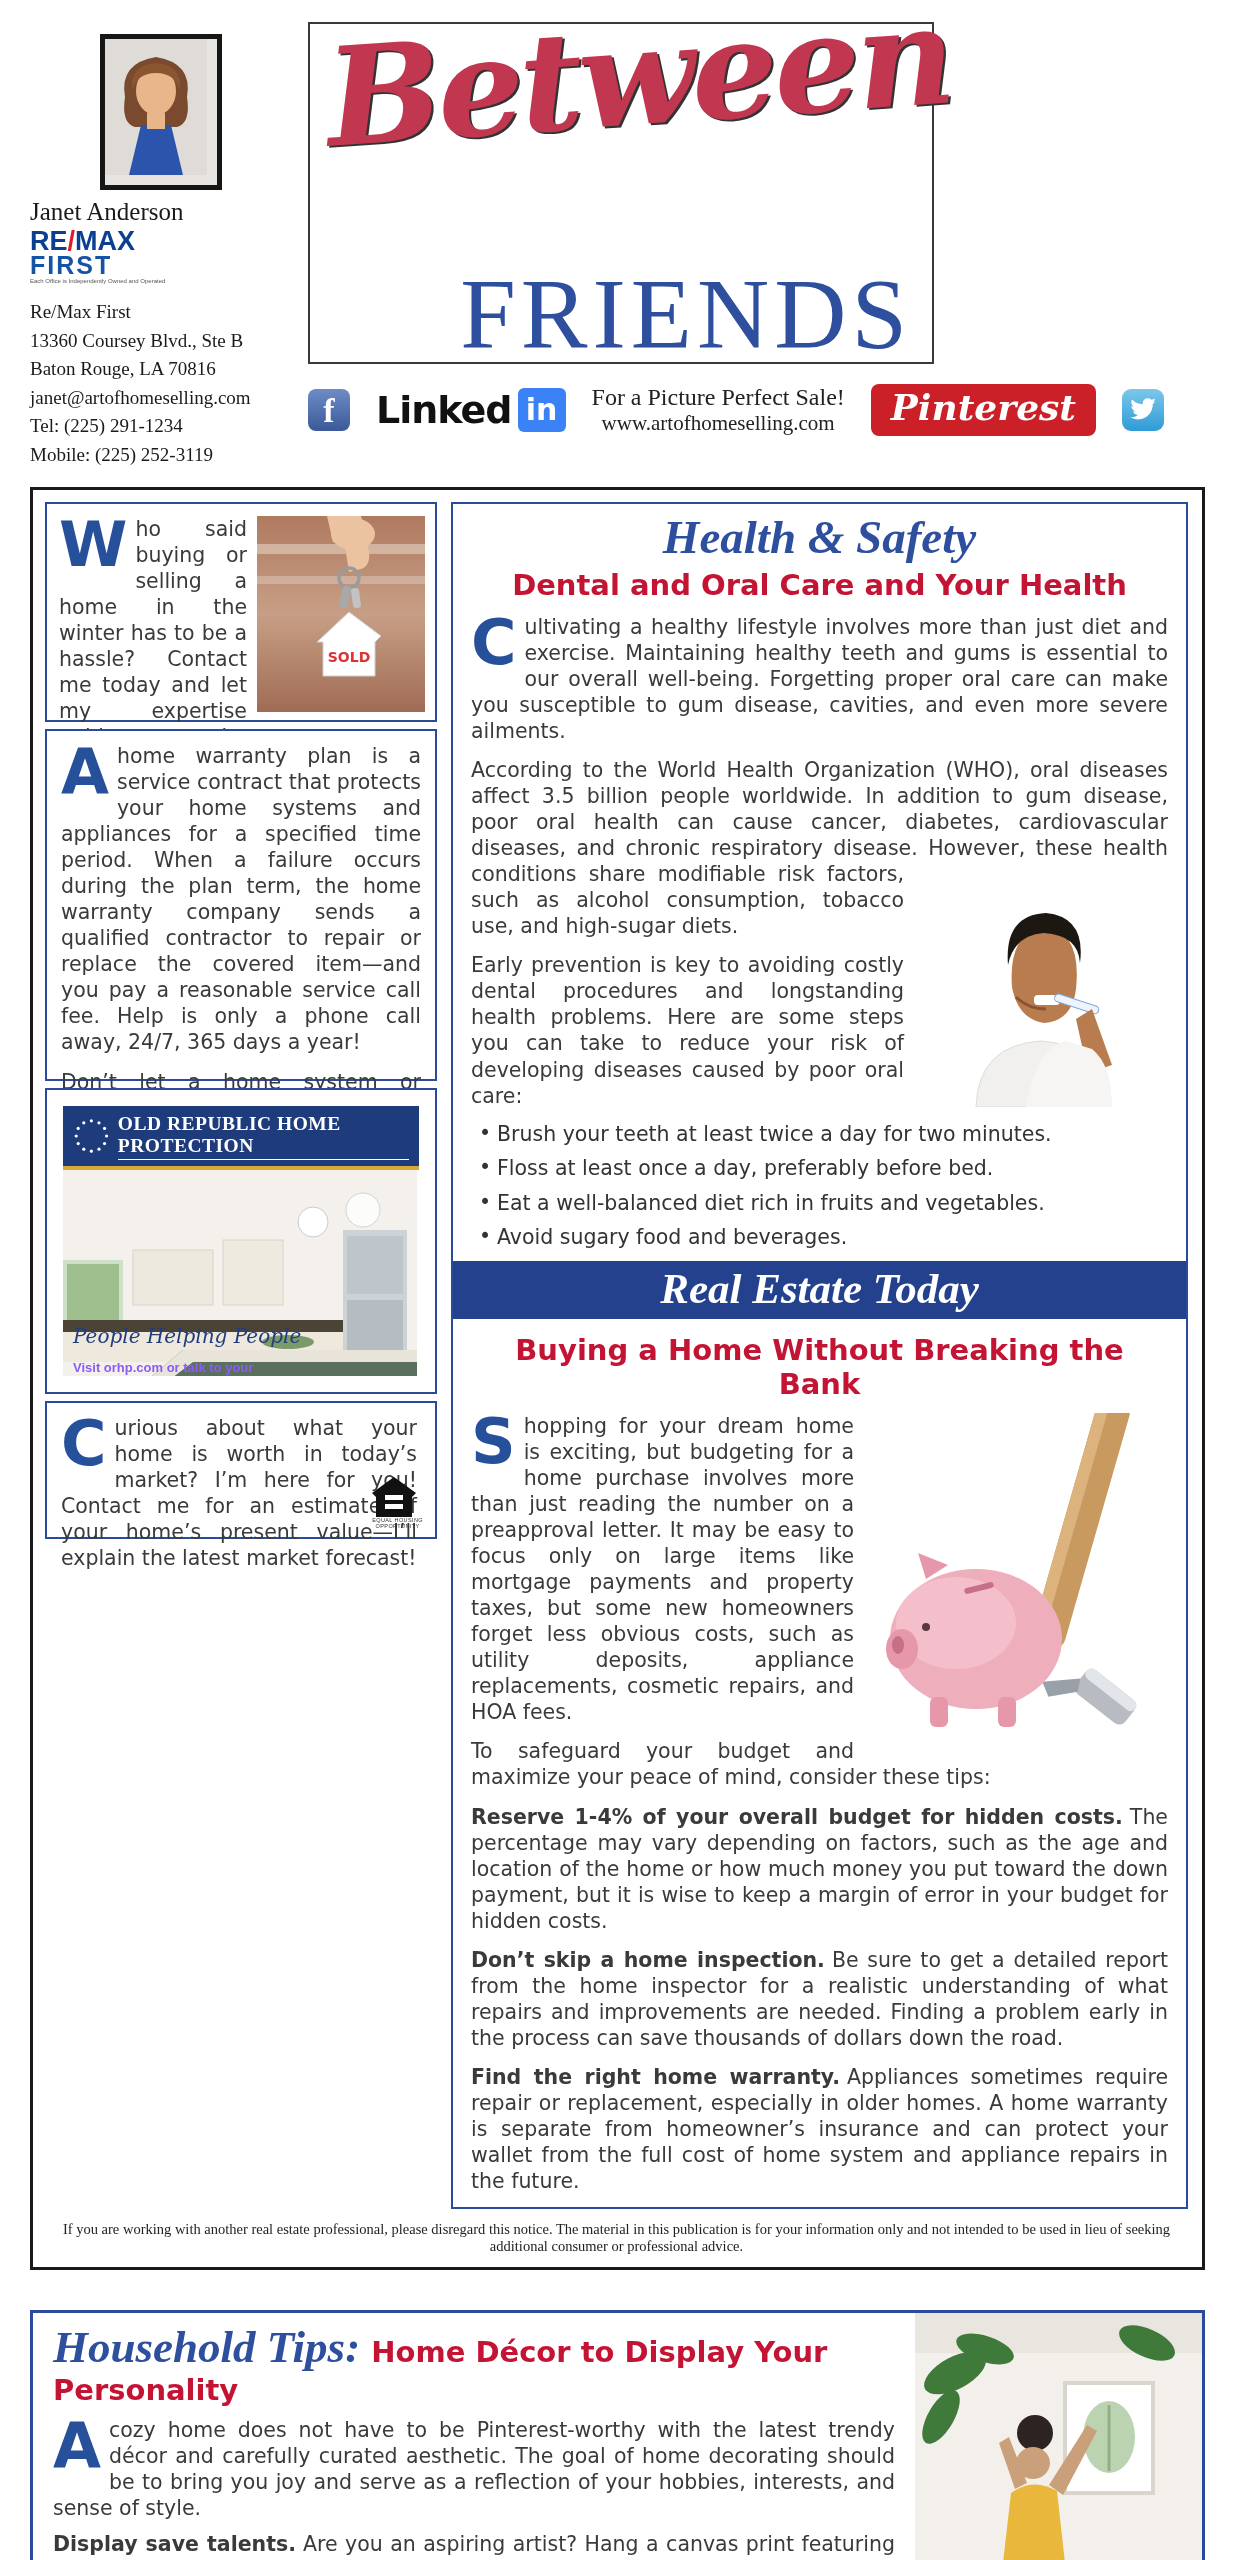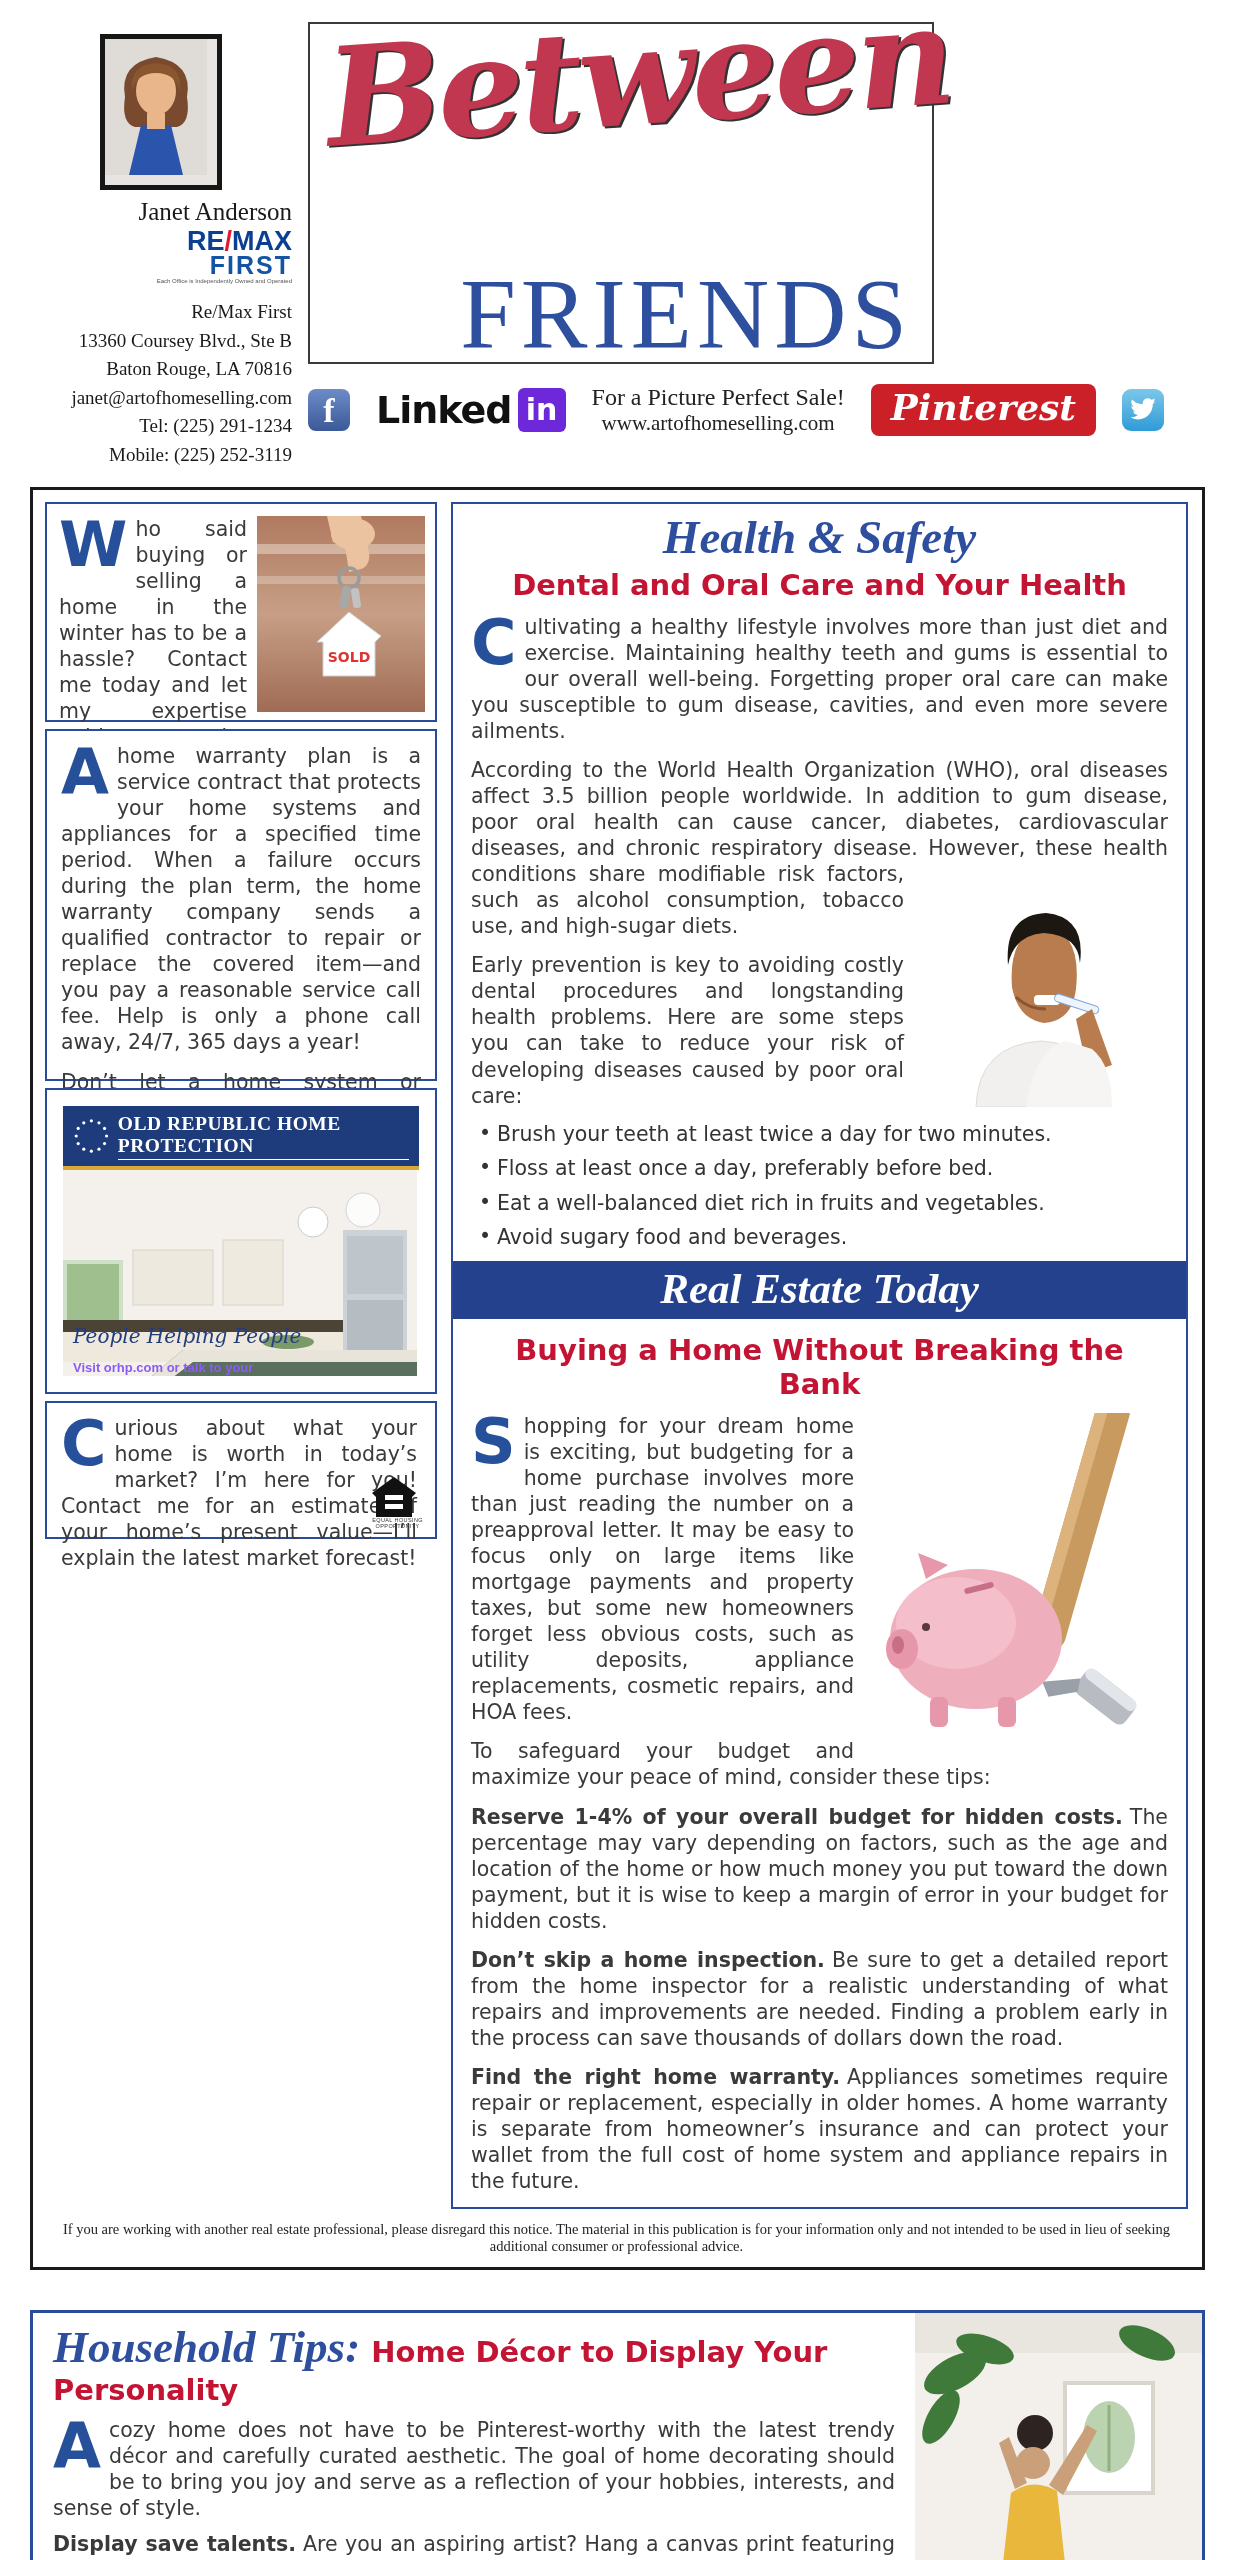--- a/index.html
+++ b/index.html
@@ -1,41 +1,41 @@
 <!DOCTYPE html>
 <html><head>
 <meta charset="utf-8">
 <style>
   html,body{margin:0;padding:0;background:#fff;}
   body{width:1235px;font-family:"DejaVu Sans",sans-serif;color:#333;}
   .page{position:relative;width:1235px;height:2560px;overflow:hidden;background:#fff;}
 
   
   .top{display:flex;padding:22px 0 0 30px;}
-  .agent-card{width:262px;text-align:right;font-family:"Liberation Serif",serif;color:#1a1a1a;}
+  .agent-card{width:262px;text-align:left;font-family:"Liberation Serif",serif;color:#1a1a1a;}
   .photo-frame{width:112px;height:146px;border:5px solid #161616;margin:12px auto 8px;background:#e7e4e1;}
   .agent-name{font-size:25px;margin:2px 0 2px;}
   .remax-logo{line-height:1;}
   .remax-top{font-size:27px;font-weight:bold;font-family:"Liberation Sans",sans-serif;letter-spacing:0px;}
   .remax-top .re,.remax-top .max{color:#0a3f92;}
   .remax-top .slash{color:#dc1c2e;}
   .remax-first{font-size:25px;font-weight:bold;color:#1553a5;font-family:"Liberation Sans",sans-serif;letter-spacing:2px;margin-top:-2px;}
   .remax-tag{font-size:6px;color:#555;font-family:"Liberation Sans",sans-serif;}
   .contact{margin-top:14px;font-size:19px;line-height:1.5;}
   .contact div{white-space:nowrap;}
 
   .head-right{margin-left:16px;}
   .masthead{width:622px;height:338px;border:2px solid #3a3a3a;position:relative;background:#fff;}
   .between{position:absolute;top:-28px;left:16px;font-family:"DejaVu Serif",serif;font-style:italic;font-weight:bold;font-size:136px;color:#c23750;text-shadow:2px 2px 0 #333;transform:rotate(-4deg);letter-spacing:-4px;}
   .friends{position:absolute;bottom:-2px;right:20px;font-family:"Liberation Serif",serif;font-size:100px;color:#2d4f9e;letter-spacing:5px;line-height:1;}
   .social{display:flex;align-items:center;margin-top:20px;gap:26px;}
   .fb-icon{width:42px;height:42px;border-radius:8px;background:linear-gradient(#6d8cc7,#3b5998);color:#fff;font-weight:bold;font-size:34px;text-align:center;line-height:44px;font-family:"Liberation Serif",serif;}
   .li-logo{display:flex;align-items:center;gap:6px;}
   .li-word{font-family:"DejaVu Sans",sans-serif;font-weight:bold;font-size:38px;color:#111;letter-spacing:-1px;}
-  .li-in{width:48px;height:44px;background:#6d28d9;border-radius:6px;color:#fff;font-weight:bold;font-size:30px;text-align:center;line-height:44px;}
+  .li-in{width:48px;height:44px;background:#3b82f6;border-radius:6px;color:#fff;font-weight:bold;font-size:30px;text-align:center;line-height:44px;}
   .sale-block{text-align:center;font-family:"Liberation Serif",serif;color:#222;}
   .sale-line1{font-size:24px;}
   .sale-line2{font-size:21px;}
   .pin-logo{background:#cb2027;border-radius:8px;color:#fff;padding:2px 20px 8px;font-family:"DejaVu Serif",serif;font-style:italic;font-weight:bold;font-size:36px;}
   .tw-icon{width:42px;height:42px;border-radius:9px;background:linear-gradient(#7cc7ea,#2f9bd6);display:flex;align-items:center;justify-content:center;}
 
   
   .frame{width:1175px;margin:18px 0 0 30px;border:3px solid #1a1a1a;box-sizing:border-box;padding:12px 14px 4px 12px;background:#fff;}
   .cols{display:flex;gap:14px;align-items:flex-start;}
   .leftcol{width:392px;flex:none;display:flex;flex-direction:column;gap:7px;}

